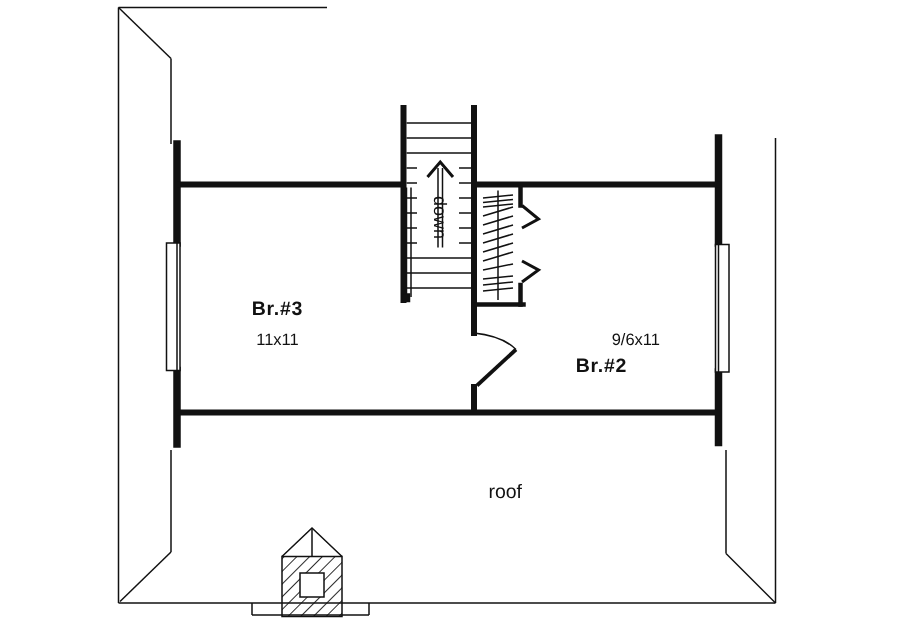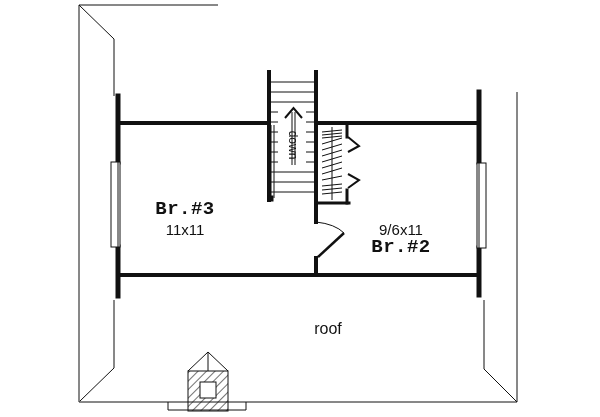--- a/index.html
+++ b/index.html
@@ -1,21 +1,21 @@
 <!DOCTYPE html>
 <html><head>
   <meta charset="utf-8">
   <style>
     html, body { margin: 0; padding: 0; background: #ffffff; }
     body { width: 600px; height: 417px; overflow: hidden; position: relative; }
     .plan { position: absolute; left: 0; top: 0; width: 600px; height: 417px; }
     .lbl { position: absolute; font-family: "Liberation Sans", sans-serif; color: #111; white-space: nowrap; text-align: center; }
-    .room-name { font-weight: bold; font-size: 19px; letter-spacing: 0.5px; font-family: Liberation Mono, monospace; }
-    .room-dim { font-size: 15px; }
-    .roof-lbl { font-size: 16px; }
+    .room-name { font-weight: bold; font-size: 13px; letter-spacing: 0.5px; }
+    .room-dim { font-size: 11px; }
+    .roof-lbl { font-size: 13px; text-align: right; }
     .down-lbl { font-size: 12px; transform: rotate(90deg); transform-origin: center center; }
   </style>
 </head>
 <body>
 
 <svg class="plan" viewBox="0 0 600 417" width="600" height="417" xmlns="http://www.w3.org/2000/svg">
   <defs>
     <pattern id="hatch" patternUnits="userSpaceOnUse" width="6" height="6" patternTransform="rotate(45)">
       <line x1="0" y1="0" x2="0" y2="6" stroke="#111" stroke-width="1.2"></line>
     </pattern>
@@ -137,17 +137,17 @@
     <line x1="208" y1="352" x2="208" y2="371"></line>
     <rect x="188" y="371" width="40" height="40" fill="url(#hatch)"></rect>
     <rect x="200" y="382" width="16" height="16" fill="#fff"></rect>
   </g>
 </svg>
 
 <div class="lbl room-name" style="left:152px; top:198px; width:66px;">Br.#3</div>
 <div class="lbl room-dim" style="left:152px; top:221px; width:66px;">11x11</div>
 
 <div class="lbl room-name" style="left:368px; top:198px; width:66px;margin-top:38px;">Br.#2</div>
-<div class="lbl room-dim" style="left:362px; top:221px; width:78px;">9/6x11</div>
+<div class="lbl room-dim" style="left:362px; top:221px; width:78px;text-align:right;">9/6x11</div>
 
 <div class="lbl roof-lbl" style="left:308px; top:320px; width:40px;">roof</div>
 
 <div class="lbl down-lbl" style="left:268px; top:138px; width:50px;">down</div>
 
 </body></html>

